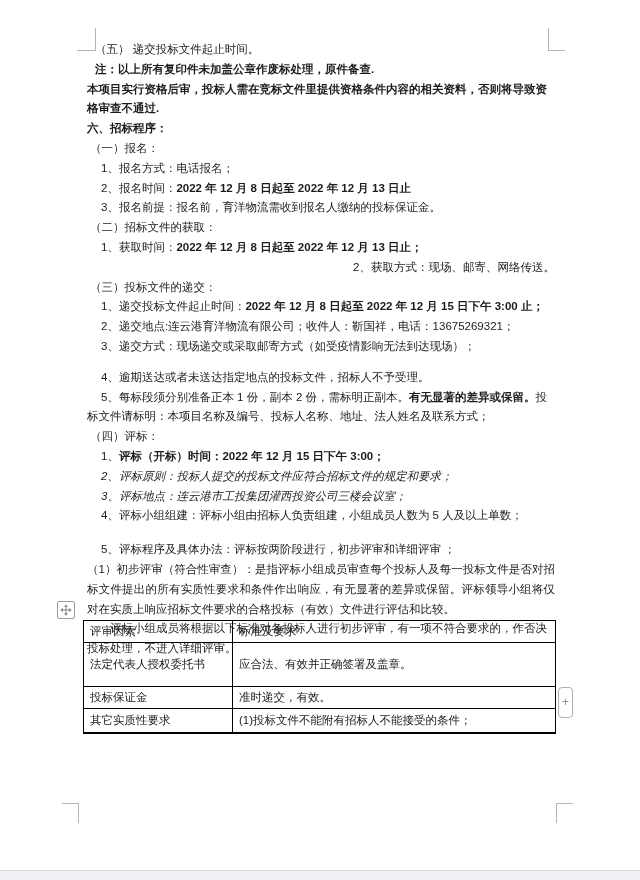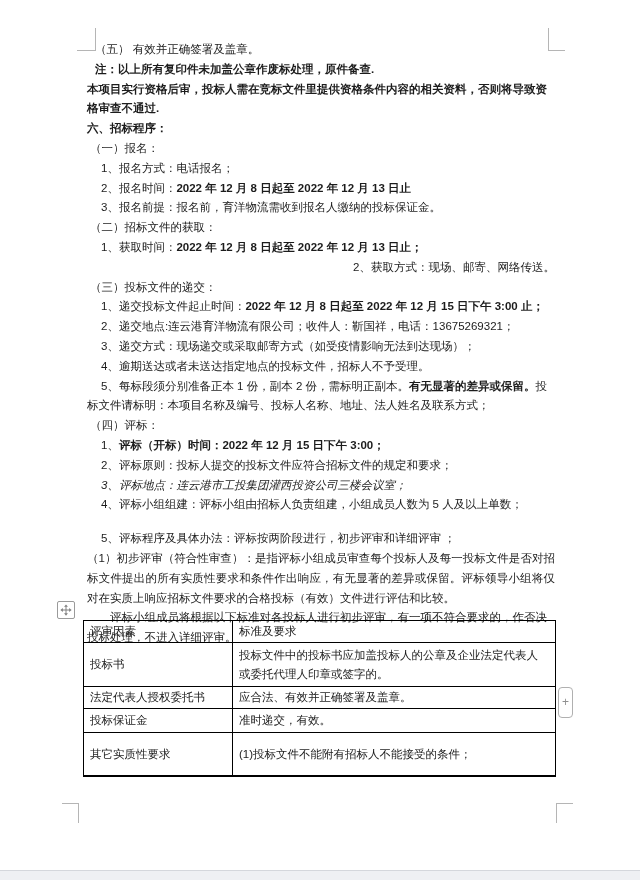--- a/index.html
+++ b/index.html
@@ -66,40 +66,40 @@
 </style>
 </head>
 <body>
 
 <div class="mark mark-tl"></div>
 <div class="mark mark-tr"></div>
 <div class="mark mark-bl"></div>
 <div class="mark mark-br"></div>
 
 <div class="content">
-    <p style="text-indent: 8px;"><span>（五）  有效并正确签署及盖章。</span></p>
+    <p style="text-indent: 8px;"><span>（五）  递交投标文件起止时间。</span></p>
     <p style="text-indent: 0px; margin-left: 8px;"><span class="bold">注：以上所有复印件未加盖公章作废标处理，原件备查.</span></p>
     <p style="text-indent: 0px;"><span class="bold">本项目实行资格后审，投标人需在竞标文件里提供资格条件内容的相关资料，否则将导致资格审查不通过.</span></p>
     <p style="text-indent: 0px;"><span class="bold">六、招标程序：</span></p>
     <p style="text-indent: 3px;"><span>（一）报名：</span></p>
     <p style="text-indent: 14px;"><span>1、报名方式：电话报名；</span></p>
     <p style="text-indent: 14px;"><span>2、报名时间：</span><span class="bold">2022 年 12 月 8 日起至 2022 年 12 月 13 日止</span></p>
     <p style="text-indent: 14px;"><span>3、报名前提：报名前，育洋物流需收到报名人缴纳的投标保证金。</span></p>
     <p style="text-indent: 3px;"><span>（二）招标文件的获取：</span></p>
     <p style="text-indent: 14px;"><span>1、获取时间：</span><span class="bold">2022 年 12 月 8 日起至 2022 年 12 月 13 日止；</span></p>
     <p style="text-indent: 14px; text-align: right;"><span>2、获取方式：现场、邮寄、网络传送。</span></p>
     <p style="text-indent: 3px;"><span>（三）投标文件的递交：</span></p>
     <p style="text-indent: 14px;"><span>1、递交投标文件起止时间：</span><span class="bold">2022 年 12 月 8 日起至 2022 年 12 月 15 日下午 3:00 止；</span></p>
     <p style="text-indent: 14px;"><span>2、递交地点:连云港育洋物流有限公司；收件人：靳国祥，电话：13675269321；</span></p>
     <p style="text-indent: 14px;"><span>3、递交方式：现场递交或采取邮寄方式（如受疫情影响无法到达现场）；</span></p>
-    <p style="text-indent: 14px;"><span>4、逾期送达或者未送达指定地点的投标文件，招标人不予受理。</span></p>
+    <p style="text-indent: 14px; margin-top: 11px;"><span>4、逾期送达或者未送达指定地点的投标文件，招标人不予受理。</span></p>
     <p style="text-indent: 14px;"><span>5、每标段须分别准备正本 1 份，副本 2 份，需标明正副本。</span><span class="bold">有无显著的差异或保留。</span><span>投标文件请标明：本项目名称及编号、投标人名称、地址、法人姓名及联系方式；</span></p>
     <p style="text-indent: 3px;"><span>（四）评标：</span></p>
     <p style="text-indent: 14px;"><span>1、</span><span class="bold">评标（开标）时间：2022 年 12 月 15 日下午 3:00；</span></p>
-    <p style="text-indent: 14px;"><span>2、评标原则：投标人提交的投标文件应符合招标文件的规定和要求；</span></p>
+    <p style="text-indent: 14px; font-style: italic;"><span>2、评标原则：投标人提交的投标文件应符合招标文件的规定和要求；</span></p>
     <p style="text-indent: 14px; font-style: italic;"><span>3、评标地点：连云港市工投集团灌西投资公司三楼会议室；</span></p>
     <p style="text-indent: 14px;"><span>4、评标小组组建：评标小组由招标人负责组建，小组成员人数为 5 人及以上单数；</span></p>
     <p style="text-indent: 14px; margin-top: 14px;"><span>5、评标程序及具体办法：评标按两阶段进行，初步评审和详细评审 ；</span></p>
     <p class="just" style="text-indent: 0px;"><span>（1）初步评审（符合性审查）：是指评标小组成员审查每个投标人及每一投标文件是否对招标文件提出的所有实质性要求和条件作出响应，有无显著的差异或保留。评标领导小组将仅对在实质上响应招标文件要求的合格投标（有效）文件进行评估和比较。</span></p>
     <p style="text-indent: 23px;"><span>评标小组成员将根据以下标准对各投标人进行初步评审，有一项不符合要求的，作否决投标处理，不进入详细评审。</span></p>
   </div>
 
 <div class="move-handle">
   <span style="display:flex;">
     <svg width="12" height="12" viewBox="0 0 16 16">
@@ -112,24 +112,20 @@
   <colgroup>
       <col style="width: 149px;">
       <col style="width: 323px;">
     </colgroup>
   <tbody>
       <tr>
         <td>评审因素</td>
         <td>标准及要求</td>
       </tr>
       <tr>
-        <td>投标书</td>
-        <td>投标文件中的投标书应加盖投标人的公章及企业法定代表人或委托代理人印章或签字的。</td>
-      </tr>
-      <tr>
         <td>法定代表人授权委托书</td>
         <td>应合法、有效并正确签署及盖章。</td>
       </tr>
       <tr>
         <td>投标保证金</td>
         <td>准时递交，有效。</td>
       </tr>
       <tr>
         <td>其它实质性要求</td>
         <td>(1)投标文件不能附有招标人不能接受的条件；</td>

